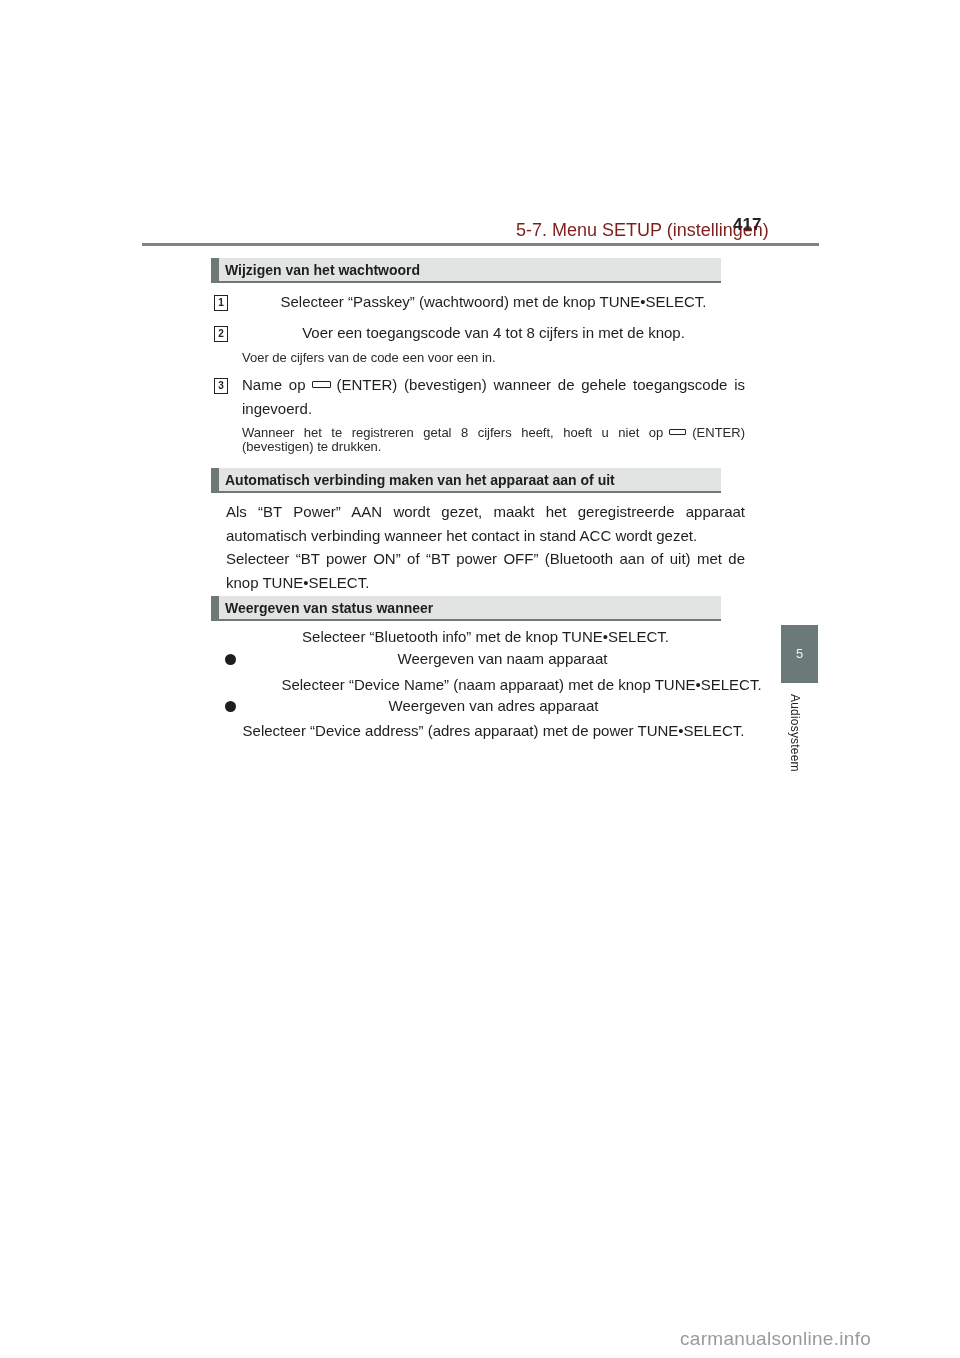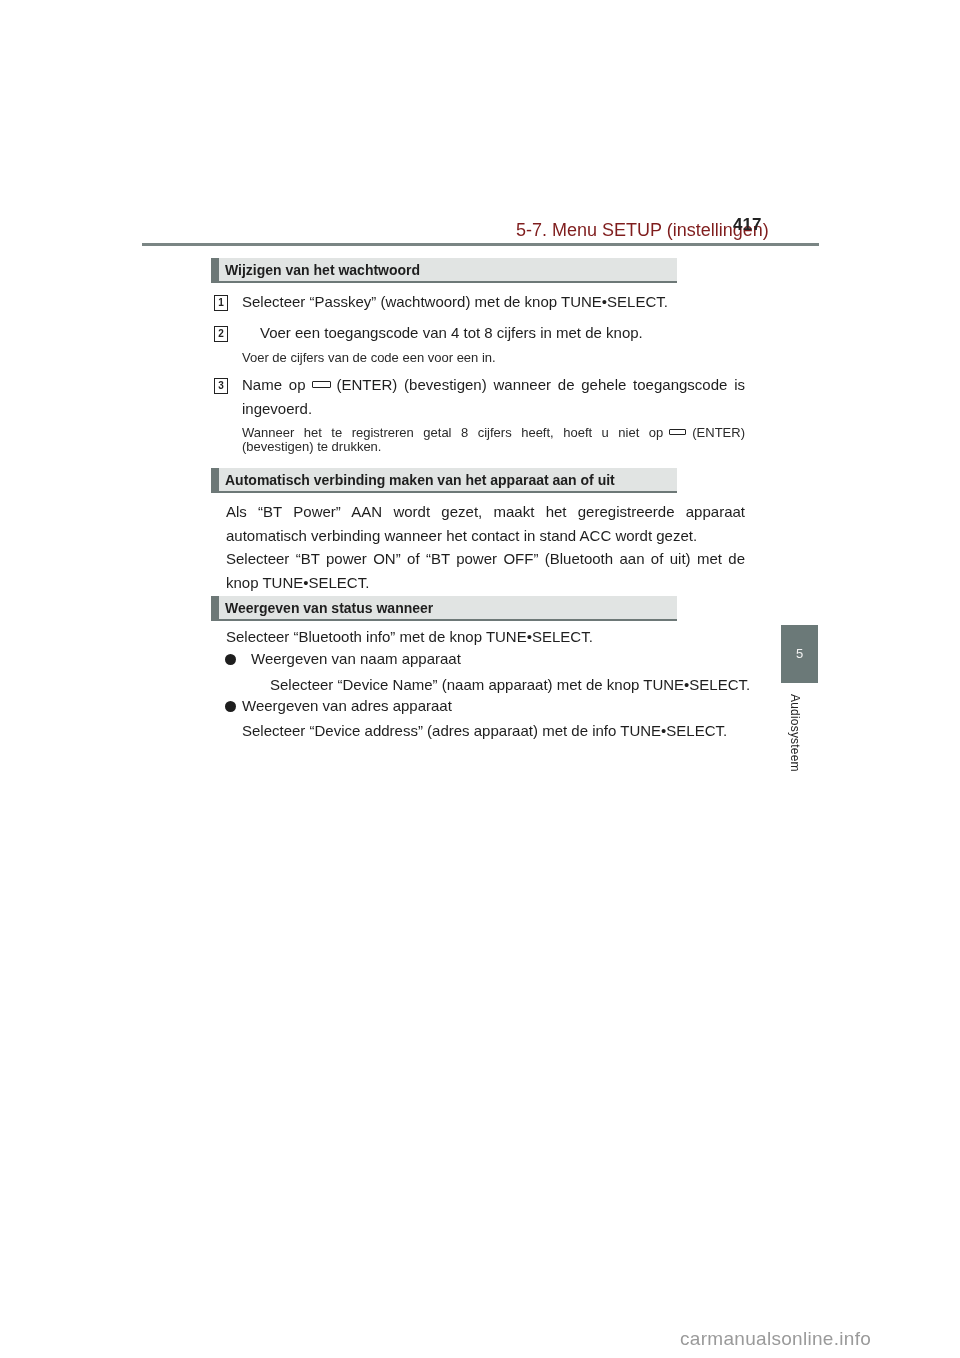--- a/index.html
+++ b/index.html
@@ -10,35 +10,35 @@
     .header-text {
       position: absolute; top: 220px; left: 516px; font-size: 18px; color: #7f1d1d; text-align: center;
     }
     .page-num {
       position: absolute; top: 215px; left: 733px; font-size: 17px; font-weight: bold; color: #222;
     }
     .top-rule {
       position: absolute; top: 243px; left: 142px; width: 677px; height: 3px; background: #7a8584;
     }
     .section-bar {
-      position: absolute; left: 211px; width: 466px; height: 25px; background: #e1e4e3;
+      position: absolute; left: 211px; width: 510px; height: 25px; background: #e1e4e3;
       border-bottom: 2px solid #6d7877; box-sizing: border-box;
     }
     .section-bar::before {
       content: ""; position: absolute; left: 0; top: 0; bottom: -2px; width: 8px; background: #6d7877;
     }
     .section-bar span {
       position: absolute; left: 14px; top: 4px; font-size: 14px; font-weight: bold; color: #1e1e1e;
     }
     .step-num {
       position: absolute; left: 214px; width: 12px; height: 14px; border: 1px solid #222;
       font-size: 10px; font-weight: bold; text-align: center; line-height: 14px; color: #222;
     }
     .p {
-      position: absolute; left: 242px; font-size: 15px; line-height: 24px; color: #1e1e1e; width: 503px;
+      position: absolute; left: 242px; font-size: 15px; line-height: 24px; color: #1e1e1e; width: 503px; text-align: center;
     }
     .p.justify { text-align: justify; text-align-last: left; }
     .note {
       position: absolute; left: 242px; font-size: 13px; line-height: 14px; color: #2a2a2a; width: 503px;
     }
     .note.justify { text-align: justify; }
     .enter-icon {
       display: inline-block; width: 17px; height: 5px; border: 1.5px solid #222; vertical-align: middle;
       margin: 0 6px 4px 6px; border-radius: 1px;
     }
@@ -67,21 +67,21 @@
 </div>
 
 <div class="section-bar" style="top:258px;">
   <span>Wijzigen van het wachtwoord</span>
 </div>
 
 <div class="step-num" style="top:295px;">1</div>
 <div class="p" style="top:290px;">Selecteer “Passkey” (wachtwoord) met de knop TUNE•SELECT.</div>
 
 <div class="step-num" style="top:326px;">2</div>
-<div class="p" style="top:321px;margin-left:18px;">Voer een toegangscode van 4 tot 8 cijfers in met de knop.</div>
+<div class="p" style="top:321px;">Voer een toegangscode van 4 tot 8 cijfers in met de knop.</div>
 <div class="note" style="top:351px;">Voer de cijfers van de code een voor een in.</div>
 
 <div class="step-num" style="top:378px;">3</div>
 <div class="p justify" style="top:373px;"><span>Name op</span><span class="enter-icon"></span><span>(ENTER) (bevestigen) wanneer de gehele toegangscode is ingevoerd.</span></div>
 <div class="note justify" style="top:426px;"><span>Wanneer het te registreren getal 8 cijfers heeft, hoeft u niet op</span><span class="enter-icon" style="width:15px;height:4px;margin-bottom:3px;"></span><span>(ENTER) (bevestigen) te drukken.</span></div>
 
 <div class="section-bar" style="top:468px;">
   <span>Automatisch verbinding maken van het apparaat aan of uit</span>
 </div>
 <div class="p justify" style="top:500px; left:226px; width:519px;">Als “BT Power” AAN wordt gezet, maakt het geregistreerde apparaat automatisch verbinding wanneer het contact in stand ACC wordt gezet.</div>
@@ -91,18 +91,18 @@
   <span>Weergeven van status wanneer</span>
 </div>
 <div class="p" style="top:625px; left:226px; width:519px;">Selecteer “Bluetooth info” met de knop TUNE•SELECT.</div>
 
 <div class="bullet" style="top:654px;"></div>
 <div class="p" style="top:647px;margin-left:9px;">Weergeven van naam apparaat</div>
 <div class="p" style="top:673px;margin-left:28px;">Selecteer “Device Name” (naam apparaat) met de knop TUNE•SELECT.</div>
 
 <div class="bullet" style="top:701px;"></div>
 <div class="p" style="top:694px;">Weergeven van adres apparaat</div>
-<div class="p" style="top:719px;">Selecteer “Device address” (adres apparaat) met de info TUNE•SELECT.</div>
+<div class="p" style="top:719px;">Selecteer “Device address” (adres apparaat) met de power TUNE•SELECT.</div>
 
 <div class="side-tab">5</div>
 <div class="side-label">Audiosysteem</div>
 
 <div class="watermark">carmanualsonline.info</div>
 
 </body></html>

